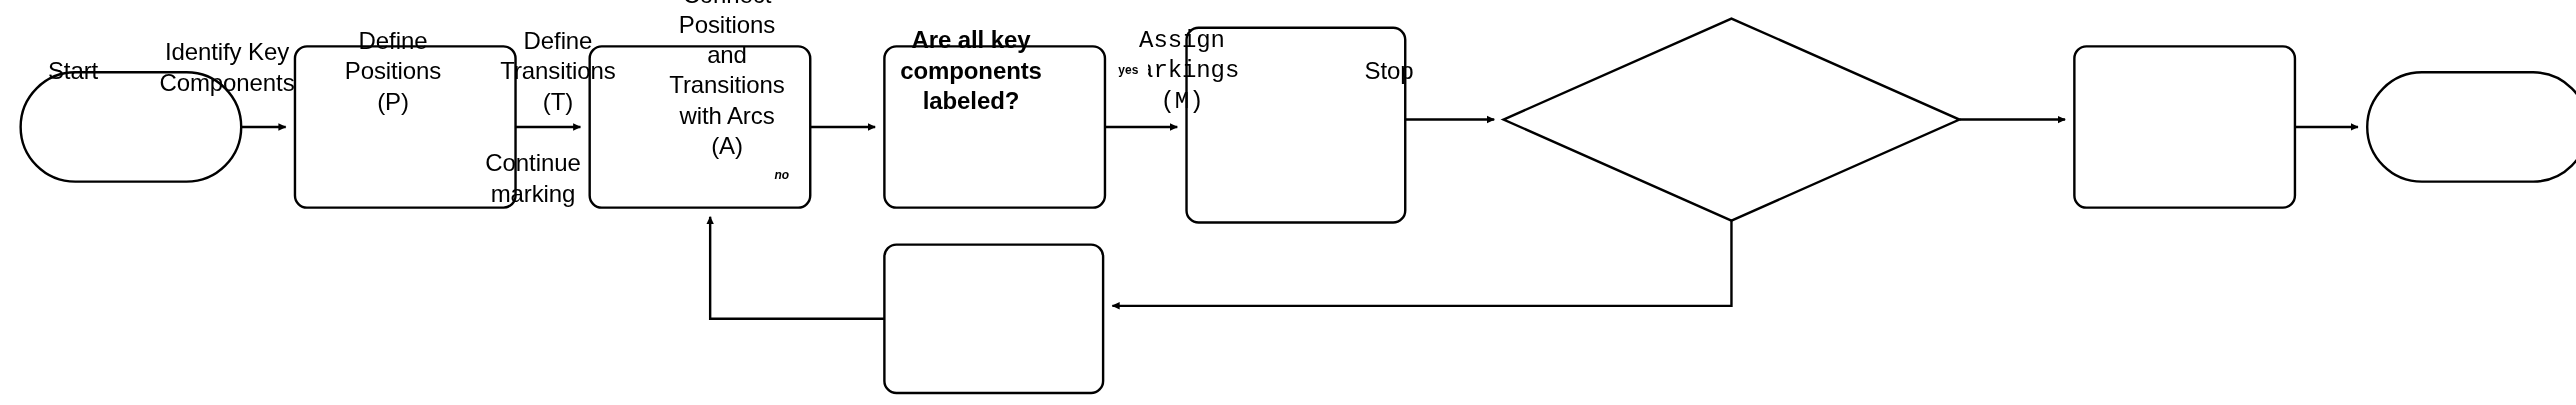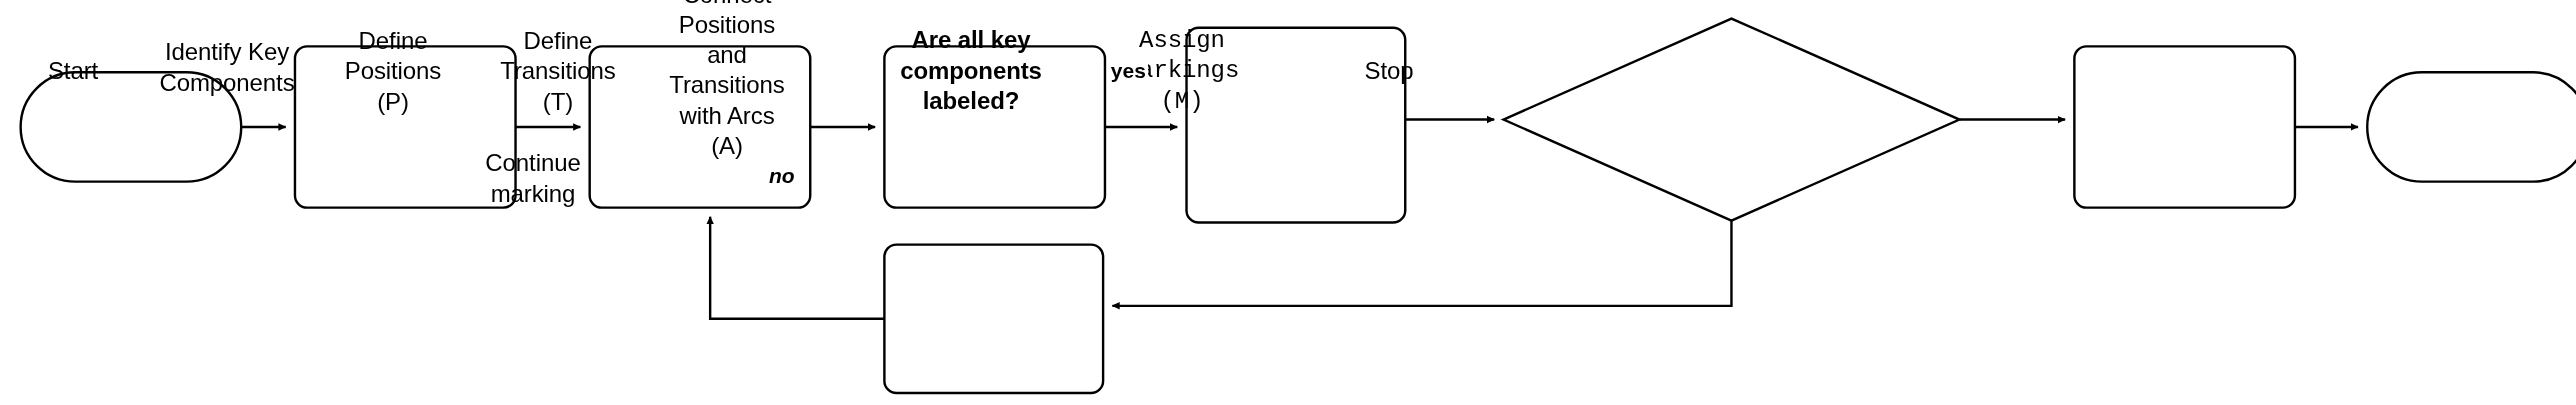--- a/index.html
+++ b/index.html
@@ -38,21 +38,21 @@
     pointer-events: none;
     letter-spacing: -0.1px;
   }
   .edge-label {
     position: absolute;
     display: flex;
     align-items: center;
     justify-content: center;
     color: #000000;
     font-family: "Liberation Sans", sans-serif;
-    font-size: 21px;
+    font-size: 12px;
     font-weight: bold;
     background: #ffffff;
     line-height: 1;
     padding: 0 2.8px;
   }
   .node-hit {
     position: absolute;
     background: transparent;
   }
 </style>

